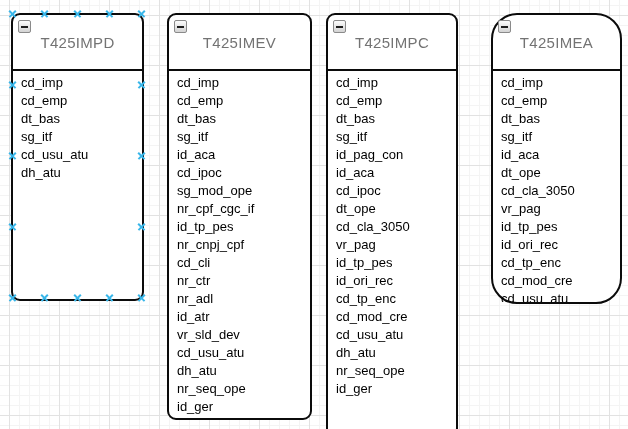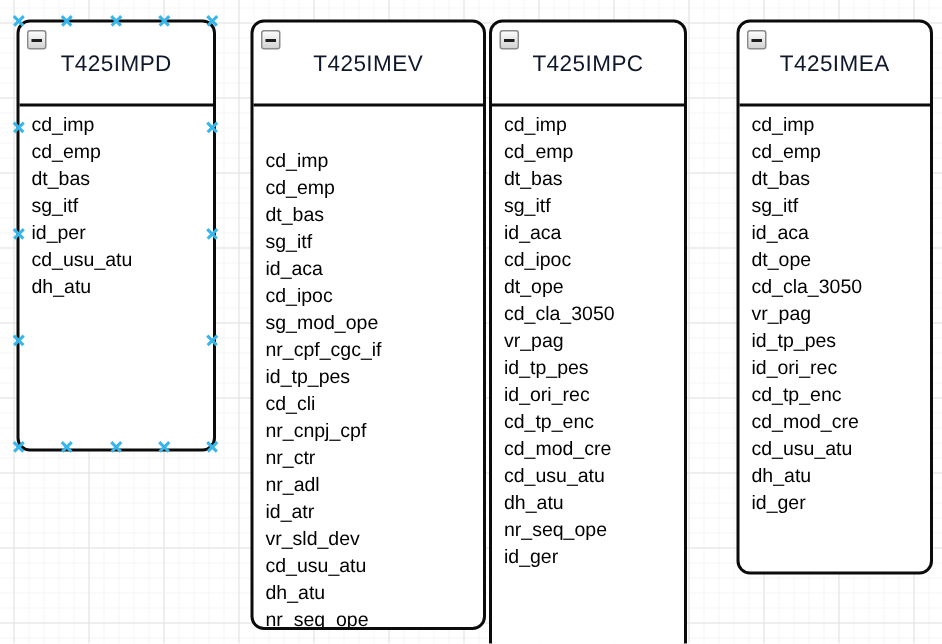--- a/index.html
+++ b/index.html
@@ -32,21 +32,21 @@
   .entity-header {
     position: relative;
     flex: 0 0 56px;
     border-bottom: 2px solid #0b0b0b;
     display: flex;
     align-items: center;
     justify-content: center;
   }
   .entity-title {
     font-size: 15px;
-    color: #0f172a;
+    color: #737373;
     letter-spacing: 0.3px;
     white-space: nowrap;
   }
   .collapse-btn {
     position: absolute;
     left: 5px;
     top: 5px;
     width: 13px;
     height: 13px;
     border: 1px solid #8a8a8a;
@@ -110,21 +110,20 @@
       <div class="collapse-btn">
         <span class="minus-bar"></span>
       </div>
       <span class="entity-title">T425IMPD</span>
     </div>
     <ul class="fields">
         <li class="field">cd_imp</li>
         <li class="field">cd_emp</li>
         <li class="field">dt_bas</li>
         <li class="field">sg_itf</li>
-        <li class="field">id_per</li>
         <li class="field">cd_usu_atu</li>
         <li class="field">dh_atu</li>
       </ul>
   <div class="handle" style="left: 0%; top: 0%;"></div>
       <div class="handle" style="left: 0%; top: 100%;"></div>
       <div class="handle" style="left: 25%; top: 0%;"></div>
       <div class="handle" style="left: 25%; top: 100%;"></div>
       <div class="handle" style="left: 50%; top: 0%;"></div>
       <div class="handle" style="left: 50%; top: 100%;"></div>
       <div class="handle" style="left: 75%; top: 0%;"></div>
@@ -132,39 +131,39 @@
       <div class="handle" style="left: 100%; top: 0%;"></div>
       <div class="handle" style="left: 100%; top: 100%;"></div>
       <div class="handle" style="left: 0%; top: 25%;"></div>
       <div class="handle" style="left: 100%; top: 25%;"></div>
       <div class="handle" style="left: 0%; top: 50%;"></div>
       <div class="handle" style="left: 100%; top: 50%;"></div>
       <div class="handle" style="left: 0%; top: 75%;"></div>
       <div class="handle" style="left: 100%; top: 75%;"></div>
     </div>
 
-  <div class="entity" style="left:167px; top:13px; width:157px; height:407px;gap:24px;">
+  <div class="entity" style="left:167px; top:13px; width:145px; height:407px;">
     <div class="entity-header">
       <div class="collapse-btn">
         <span class="minus-bar"></span>
       </div>
       <span class="entity-title">T425IMEV</span>
     </div>
     <ul class="fields">
         <li class="field">cd_imp</li>
         <li class="field">cd_emp</li>
         <li class="field">dt_bas</li>
         <li class="field">sg_itf</li>
         <li class="field">id_aca</li>
         <li class="field">cd_ipoc</li>
         <li class="field">sg_mod_ope</li>
         <li class="field">nr_cpf_cgc_if</li>
         <li class="field">id_tp_pes</li>
+        <li class="field">nr_cnpj_cpf</li>
         <li class="field">cd_cli</li>
-        <li class="field">nr_cnpj_cpf</li>
         <li class="field">nr_ctr</li>
         <li class="field">nr_adl</li>
         <li class="field">id_atr</li>
         <li class="field">vr_sld_dev</li>
         <li class="field">cd_usu_atu</li>
         <li class="field">dh_atu</li>
         <li class="field">nr_seq_ope</li>
         <li class="field">id_ger</li>
       </ul>
   </div>
@@ -174,37 +173,38 @@
       <div class="collapse-btn">
         <span class="minus-bar"></span>
       </div>
       <span class="entity-title">T425IMPC</span>
     </div>
     <ul class="fields">
         <li class="field">cd_imp</li>
         <li class="field">cd_emp</li>
         <li class="field">dt_bas</li>
         <li class="field">sg_itf</li>
+        <li class="field">id_pag_con</li>
         <li class="field">id_aca</li>
         <li class="field">cd_ipoc</li>
         <li class="field">dt_ope</li>
         <li class="field">cd_cla_3050</li>
         <li class="field">vr_pag</li>
         <li class="field">id_tp_pes</li>
         <li class="field">id_ori_rec</li>
         <li class="field">cd_tp_enc</li>
         <li class="field">cd_mod_cre</li>
         <li class="field">cd_usu_atu</li>
         <li class="field">dh_atu</li>
         <li class="field">nr_seq_ope</li>
         <li class="field">id_ger</li>
       </ul>
   </div>
 
-  <div class="entity" style="left:491px; top:13px; width:131px; height:370px;">
+  <div class="entity" style="left:491px; top:13px; width:131px; height:291px;border-radius:26px;">
     <div class="entity-header">
       <div class="collapse-btn">
         <span class="minus-bar"></span>
       </div>
       <span class="entity-title">T425IMEA</span>
     </div>
     <ul class="fields">
         <li class="field">cd_imp</li>
         <li class="field">cd_emp</li>
         <li class="field">dt_bas</li>

